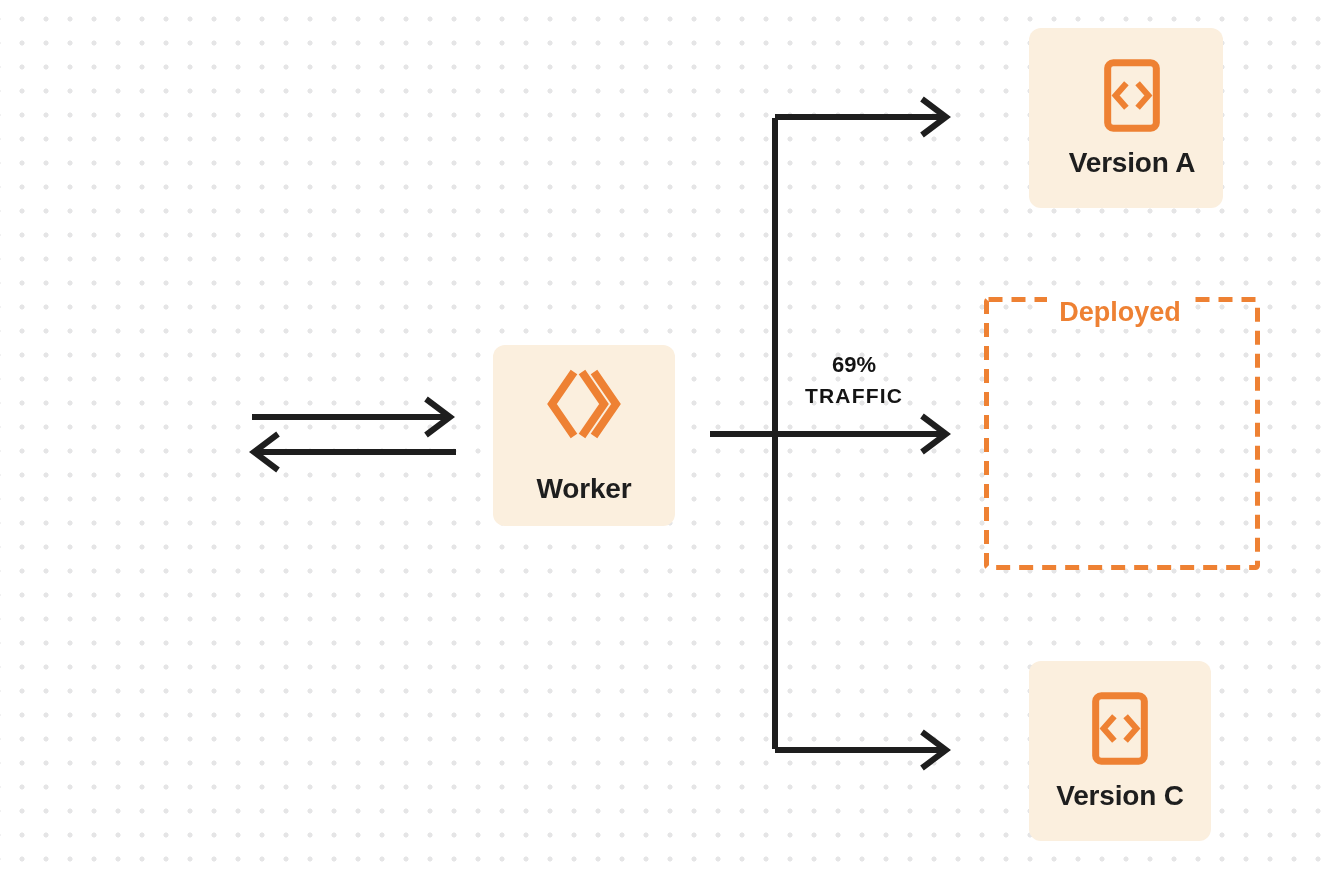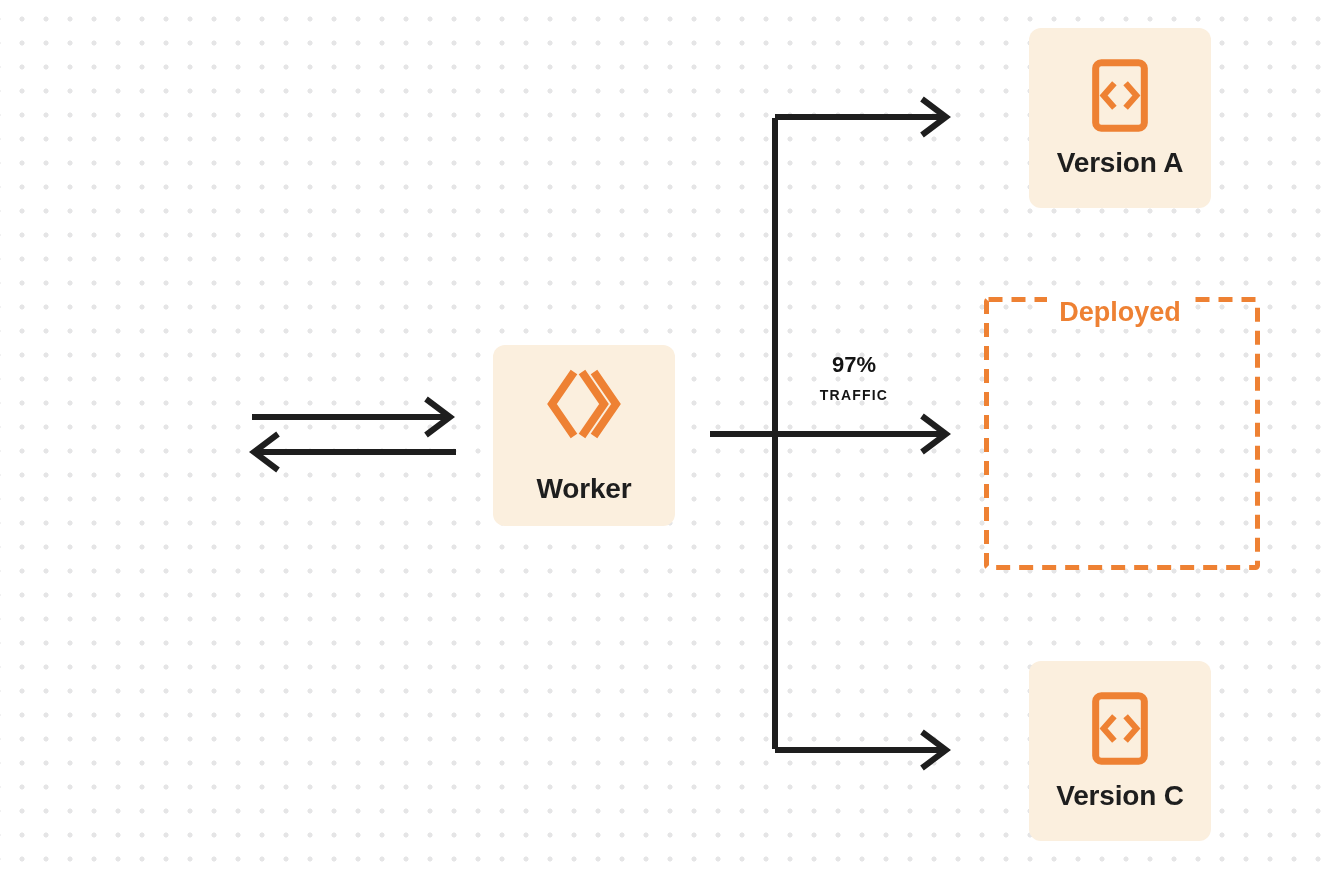--- a/index.html
+++ b/index.html
@@ -34,36 +34,36 @@
     font-size: 28px;
     font-weight: 700;
     color: #1e1e1e;
     letter-spacing: -0.2px;
     white-space: nowrap;
   }
   .client-node  { left: 30px;  top: 345px; width: 182px; height: 179px; }
   .worker-node  { left: 493px; top: 345px; width: 182px; height: 179px; padding-top: 2px; }
   .worker-node .node-label { margin-top: 33px; }
   .version-node { width: 182px; height: 180px; }
-  .version-a { left: 1029px; top: 28px;  }
+  .version-a { left: 1029px; top: 28px; padding-left: 12px;  }
   .version-b { left: 1029px; top: 345px; height: 179px; }
   .version-c { left: 1029px; top: 661px; }
   .version-node .node-label { margin-top: 14px; }
   .icon { display: block; }
   .traffic-label {
     position: absolute;
     left: 779px; top: 349px;
     width: 150px;
     text-align: center;
     color: #141414;
     font-weight: 700;
     line-height: 31px;
   }
   .traffic-percent { font-size: 22px; }
-  .traffic-word    { font-size: 14px; letter-spacing: 1.2px; }
+  .traffic-word    { font-size: 21px; letter-spacing: 1.2px; }
   .deployed-label {
     position: absolute;
     left: 1047px; top: 284px;
     width: 146px; height: 33px;
     line-height: 33px;
     text-align: center;
     background: #ffffff;
     color: #ee8133;
     font-size: 27px;
     font-weight: 700;
@@ -106,21 +106,21 @@
       <g stroke="#ee8133" stroke-width="8" fill="none" stroke-linecap="butt" stroke-linejoin="miter">
         <path d="M28 4 L6 36 L28 68"></path>
         <path d="M36 4 L58 36 L36 68"></path>
         <path d="M48 4 L70 36 L48 68"></path>
       </g>
     </svg>
     <span class="node-label">Worker</span>
   </div>
 
   <div class="traffic-label">
-    <div class="traffic-percent">97%</div>
+    <div class="traffic-percent">69%</div>
     <div class="traffic-word">TRAFFIC</div>
   </div>
 
   <div class="deployed-label">Deployed</div>
 
   <div class="node node-cream version-node version-a">
     <svg class="icon" width="58" height="75" viewBox="0 0 62 80" aria-hidden="true">
       <g stroke="#ee8133" fill="none" stroke-linejoin="miter" stroke-linecap="butt">
         <rect x="5" y="5" width="52" height="70" rx="6" stroke-width="7.5"></rect>
         <path d="M25 27 L13.5 40 L25 53" stroke-width="6.5"></path>

